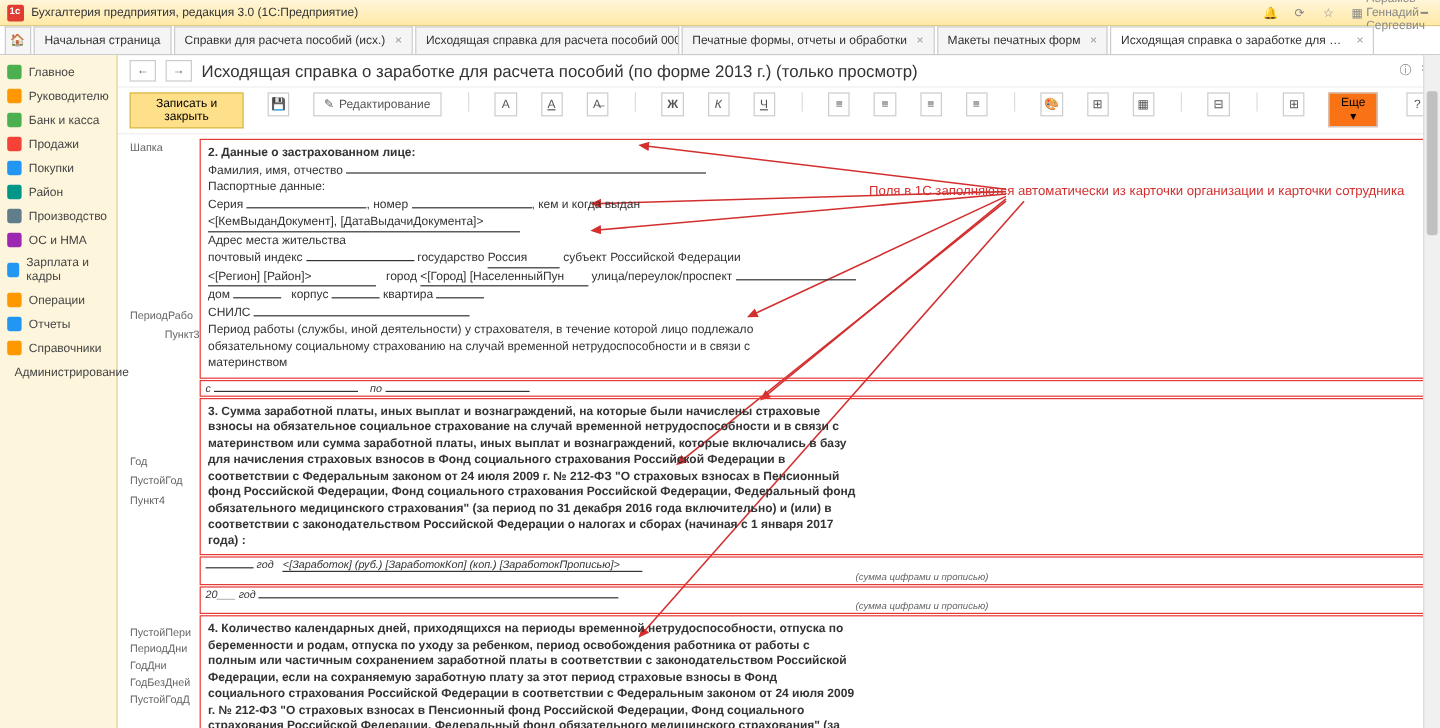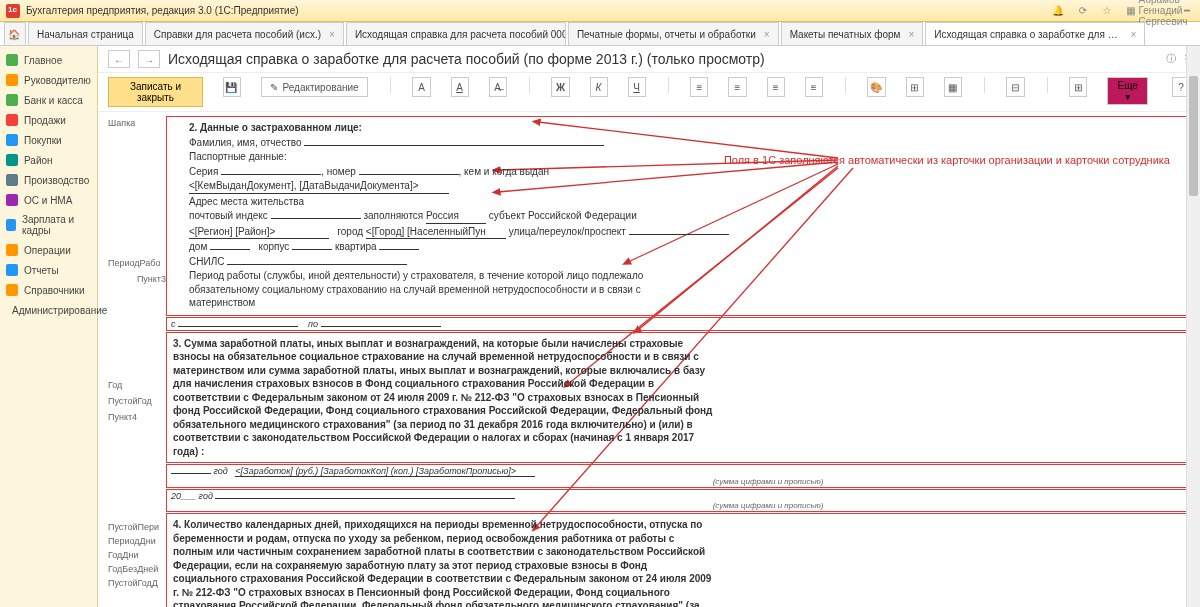--- a/index.html
+++ b/index.html
@@ -29,21 +29,21 @@
   .main { flex:1; display:flex; flex-direction:column; overflow:hidden; position:relative; }
   .headerrow { display:flex; align-items:center; padding:4px 10px; gap:8px; border-bottom:1px solid #eee; }
   .navbtn { border:1px solid #ccc; background:#fff; width:22px; height:18px; display:inline-flex; align-items:center; justify-content:center; cursor:pointer; color:#666; }
   .doctitle { font-size:14px; color:#333; }
   .more-icons { margin-left:auto; display:flex; gap:8px; color:#888; }
   .toolbar { display:flex; align-items:flex-start; gap:20px; padding:4px 10px; border-bottom:1px solid #eee; }
   .btn-yellow { background:#ffe08a; border:1px solid #d8b94a; padding:3px 10px; font-size:10px; cursor:pointer; }
   .tbtn { border:1px solid #ccc; background:#fff; width:22px; height:20px; display:inline-flex; align-items:center; justify-content:center; cursor:pointer; color:#555; font-size:10px; }
   .tbtn.wide { width:auto; padding:0 8px; gap:4px; }
   .sep { width:1px; height:16px; background:#ddd; margin:0 2px; }
-  .more-btn { margin-left:auto; border:1px solid #ccc; background:#be185d; padding:2px 8px; font-size:10px; cursor:pointer; }
+  .more-btn { margin-left:auto; border:1px solid #ccc; background:#f97316; padding:2px 8px; font-size:10px; cursor:pointer; }
   .content { flex:1; overflow:auto; padding:4px 10px 10px 10px; position:relative; }
   .redline { border:1px solid #e53935; border-radius:0; }
   .doc-area { display:flex; }
   .leftcol { width:58px; flex-shrink:0; font-size:9px; color:#666; }
   .leftcol div { height:auto; padding-top:2px; }
   .docbody { flex:1; position:relative; }
   .section { font-size:10px; line-height:1.35; }
   .b { font-weight:bold; }
   .uline { border-bottom:1px solid #333; display:inline-block; min-width:40px; }
   .uline.long { min-width:180px; }
@@ -230,29 +230,29 @@
           <div style="height:16px;">ПустойГод</div>
           <div style="height:110px;">Пункт4</div>
           <div style="height:14px;">ПустойПери</div>
           <div style="height:14px;">ПериодДни</div>
           <div style="height:14px;">ГодДни</div>
           <div style="height:14px;">ГодБезДней</div>
           <div style="height:14px;">ПустойГодД</div>
         </div>
 
         <div class="docbody">
-          <div class="redline" style="padding:4px 22px;">
+          <div class="redline" style="padding:4px 6px;">
             <div class="section">
               <div class="b">2. Данные о застрахованном лице:</div>
               <div class="fieldline"><span>Фамилия, имя, отчество</span> <span class="uline vlong"></span></div>
               <div class="fieldline"><span>Паспортные данные:</span></div>
               <div class="fieldline"><span>Серия</span> <span class="uline" style="min-width:100px;"></span><span>, номер</span> <span class="uline" style="min-width:100px;"></span><span>, кем и когда выдан</span></div>
               <div class="fieldline"><span class="uline long" style="min-width:260px;">&lt;[КемВыданДокумент], [ДатаВыдачиДокумента]&gt;</span></div>
               <div class="fieldline"><span>Адрес места жительства</span></div>
-              <div class="fieldline"><span>почтовый индекс</span> <span class="uline" style="min-width:90px;"></span> <span>заполняются</span> <span class="uline" style="min-width:60px;">Россия</span> <span>субъект Российской Федерации</span></div>
+              <div class="fieldline"><span>почтовый индекс</span> <span class="uline" style="min-width:90px;"></span> <span>государство</span> <span class="uline" style="min-width:60px;">Россия</span> <span>субъект Российской Федерации</span></div>
               <div class="fieldline"><span class="uline" style="min-width:140px;">&lt;[Регион] [Район]&gt;</span> &nbsp; <span>город</span> <span class="uline" style="min-width:140px;">&lt;[Город] [НаселенныйПун</span> <span>улица/переулок/проспект</span> <span class="uline" style="min-width:100px;"></span></div>
               <div class="fieldline"><span>дом</span> <span class="uline"></span> &nbsp; <span>корпус</span> <span class="uline"></span> <span>квартира</span> <span class="uline"></span></div>
               <div class="fieldline"><span>СНИЛС</span> <span class="uline long"></span></div>
               <div class="fieldline" style="max-width:520px;">Период работы (службы, иной деятельности) у страхователя, в течение которой лицо подлежало обязательному социальному страхованию на случай временной нетрудоспособности и в связи с материнством</div>
             </div>
           </div>
           <div class="red-row"><span>с</span> <span class="uline" style="min-width:120px;"></span> &nbsp;&nbsp; <span>по</span> <span class="uline" style="min-width:120px;"></span></div>
 
           <div class="redline" style="padding:4px 6px;">
             <div class="section b" style="max-width:540px;">3. Сумма заработной платы, иных выплат и вознаграждений, на которые были начислены страховые взносы на обязательное социальное страхование на случай временной нетрудоспособности и в связи с материнством   или сумма заработной платы, иных выплат и вознаграждений, которые включались в базу для начисления страховых взносов в Фонд социального страхования Российской Федерации в соответствии с Федеральным законом от 24 июля 2009 г. № 212-ФЗ "О страховых взносах в Пенсионный фонд Российской Федерации, Фонд социального страхования Российской Федерации, Федеральный фонд обязательного медицинского страхования" (за период по 31 декабря 2016 года включительно) и (или) в соответствии с законодательством Российской Федерации о налогах и сборах (начиная с 1 января 2017 года)  :</div>

